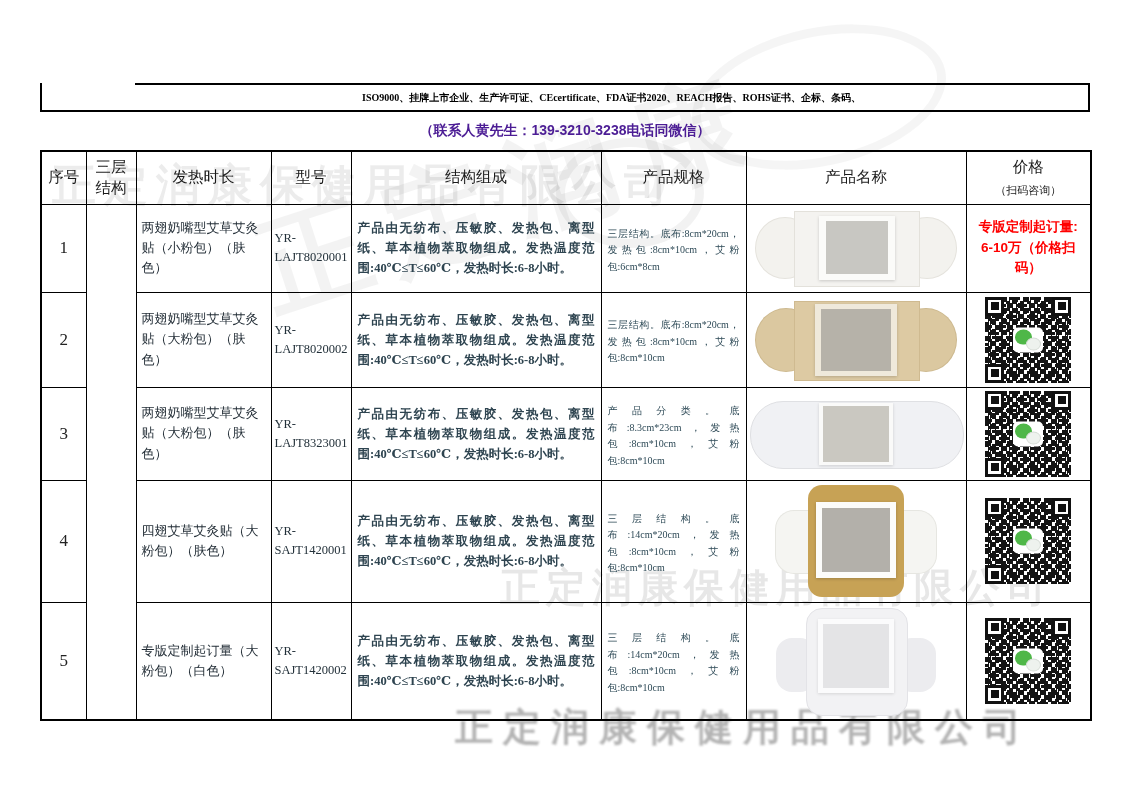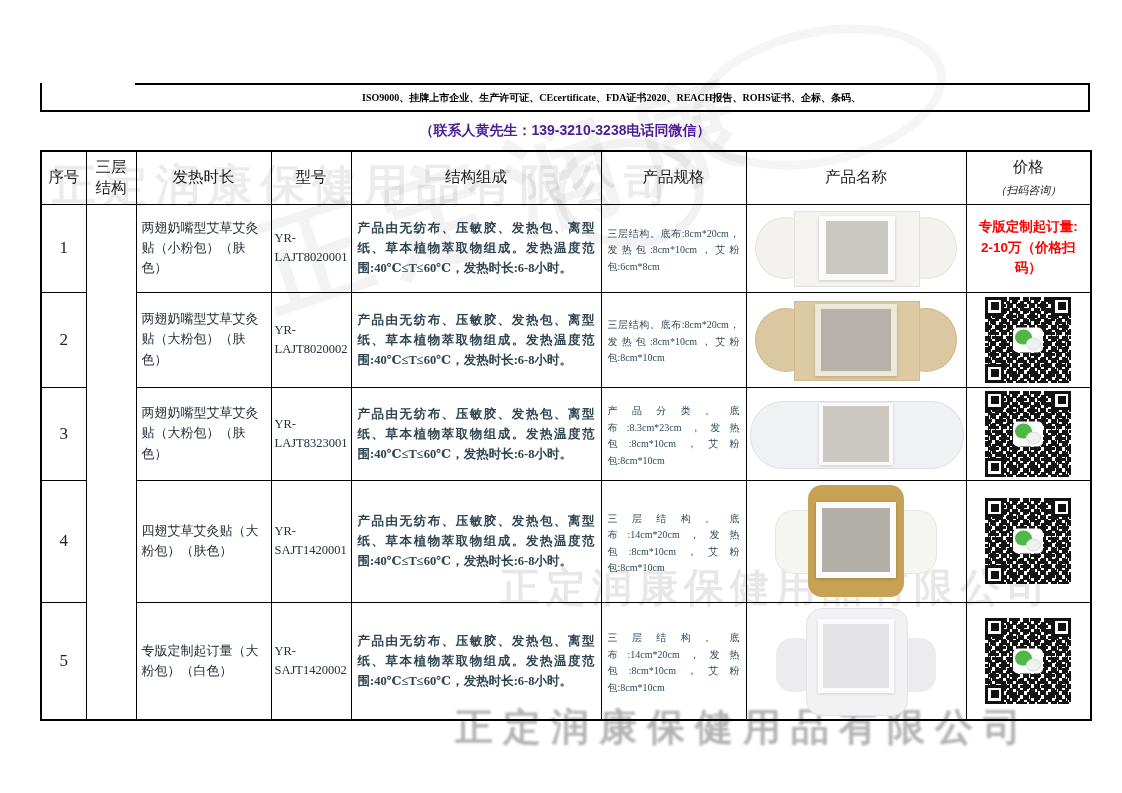--- a/index.html
+++ b/index.html
@@ -40,21 +40,21 @@
   
   table.list{position:absolute;left:40px;top:150px;width:1050px;z-index:1;
              border-collapse:collapse;table-layout:fixed;background:transparent;border:2px solid #000;}
   table.list th,table.list td{border:1.5px solid #000;box-sizing:border-box;background:transparent;
              overflow:hidden;vertical-align:middle;}
   tr.hdr{height:53px;}
   tr.row-1{height:88px;} tr.row-2{height:95px;} tr.row-3{height:93px;}
   tr.row-4{height:122px;} tr.row-5{height:118px;}
 
   th{font-weight:400;font-size:15.5px;text-align:center;padding:2px;color:#1a1a1a;}
-  th .sub{display:block;font-size:11px;margin-top:5px;color:#222;font-style:italic;}
+  th .sub{display:block;font-size:11px;margin-top:5px;color:#222;}
 
   td.c-no{text-align:center;font-size:17px;color:#222;}
   td.c-name{font-size:13px;color:#1f2a33;padding:2px 5px;line-height:1.55;}
   td.c-model{font-size:12.5px;color:#23313a;padding:2px 3px;line-height:1.5;
              overflow-wrap:break-word;word-break:break-word;}
   td.c-struct{font-size:12.5px;color:#2e4450;padding:1px 6px;line-height:1.6;
               text-align:justify;text-justify:inter-character;font-weight:bold;}
   td.c-spec{font-size:10px;color:#2e4a57;padding:3px 6px;line-height:1.65;vertical-align:top;
             text-align:justify;text-justify:inter-character;padding-top:8px;}
   td.c-photo{text-align:center;}
@@ -174,21 +174,21 @@
       <td class="c-photo">
         <div class="photo p1">
           <i class="wingL"></i>
               <i class="wingR"></i>
               <i class="base"></i>
               <i class="frame"></i>
               <i class="pad pad-tex"></i>
         </div>
       </td>
       <td class="c-price">
-        <div class="price-note">专版定制起订量: 2-10万（价格扫码）</div>
+        <div class="price-note">专版定制起订量: 6-10万（价格扫码）</div>
       </td>
     </tr>
 
     <tr class="row-2">
       <td class="c-no">2</td>
       <td class="c-name">两翅奶嘴型艾草艾灸贴（大粉包）（肤色）</td>
       <td class="c-model">YR-LAJT8020002</td>
       <td class="c-struct">产品由无纺布、压敏胶、发热包、离型纸、草本植物萃取物组成。发热温度范围:40℃≤T≤60℃，发热时长:6-8小时。</td>
       <td class="c-spec">三层结构。底布:8cm*20cm，发热包:8cm*10cm，艾粉包:8cm*10cm</td>
       <td class="c-photo">

